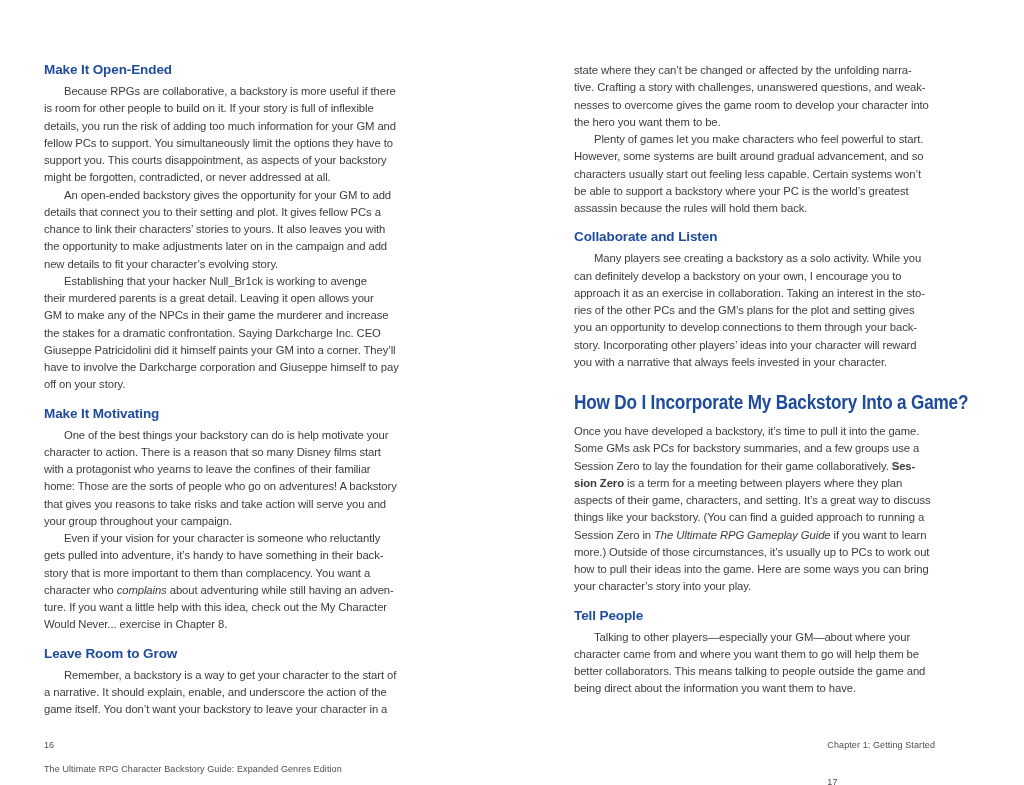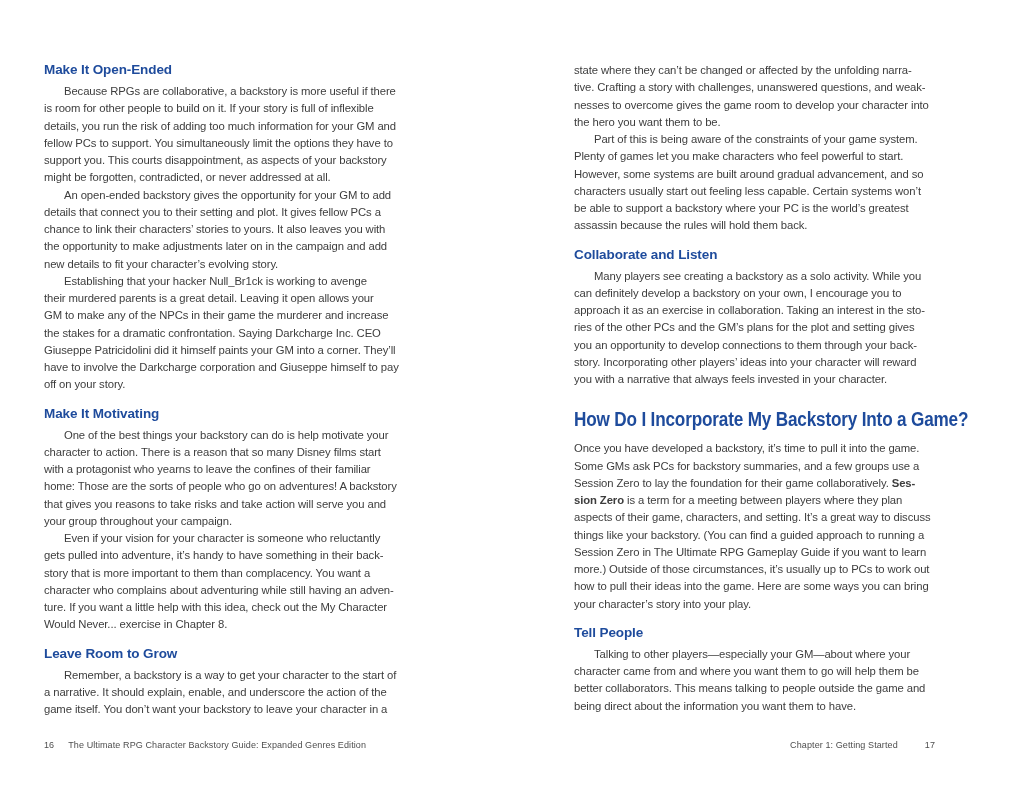--- a/index.html
+++ b/index.html
@@ -24,25 +24,25 @@
     font-size:19.5px;font-weight:bold;color:var(--blue);
     line-height:23px;margin:20px 0 9px 0;white-space:nowrap;
     transform:scaleX(0.88);transform-origin:left center;letter-spacing:-0.2px;
   }
   .paragraph{margin:0;}
   .body-line{
     font-size:11.3px;line-height:17.25px;height:17.25px;color:var(--body-text);
     letter-spacing:-0.1px;white-space:nowrap;
   }
   .paragraph.indent > .body-line:first-child{padding-left:20px;}
-  .body-line .italic{margin-top:43px;}
+  .body-line .italic{font-style:italic;margin-top:43px;}
   .body-line .bold{font-weight:bold;text-align:center;}
   .footer{
     position:absolute;top:740px;font-size:9px;color:var(--footer-text);
-    letter-spacing:0.1px;display:flex;align-items:baseline;
+    letter-spacing:0.1px;display:flex;align-items:baseline;flex-direction:column;
   }
   .footer-left{left:44px;gap:14px;}
   .footer-right{right:33px;gap:27px;}
 </style>
 </head>
 <body>
 
 <div class="spread">
 
   <div class="column column-left" id="left-column">
@@ -97,21 +97,20 @@
     </div>
 
   <div class="column column-right" id="right-column">
       <div class="paragraph">
         <div class="body-line"><span>state where they can’t be changed or affected by the unfolding narra-</span></div>
         <div class="body-line"><span>tive. Crafting a story with challenges, unanswered questions, and weak-</span></div>
         <div class="body-line"><span>nesses to overcome gives the game room to develop your character into</span></div>
         <div class="body-line"><span>the hero you want them to be.</span></div>
       </div>
       <div class="paragraph indent">
-        <div class="body-line"><span>Part of this is being aware of the constraints of your game system.</span></div>
         <div class="body-line"><span>Plenty of games let you make characters who feel powerful to start.</span></div>
         <div class="body-line"><span>However, some systems are built around gradual advancement, and so</span></div>
         <div class="body-line"><span>characters usually start out feeling less capable. Certain systems won’t</span></div>
         <div class="body-line"><span>be able to support a backstory where your PC is the world’s greatest</span></div>
         <div class="body-line"><span>assassin because the rules will hold them back.</span></div>
       </div>
       <div class="section-heading">Collaborate and Listen</div>
       <div class="paragraph indent">
         <div class="body-line"><span>Many players see creating a backstory as a solo activity. While you</span></div>
         <div class="body-line"><span>can definitely develop a backstory on your own, I encourage you to</span></div>

